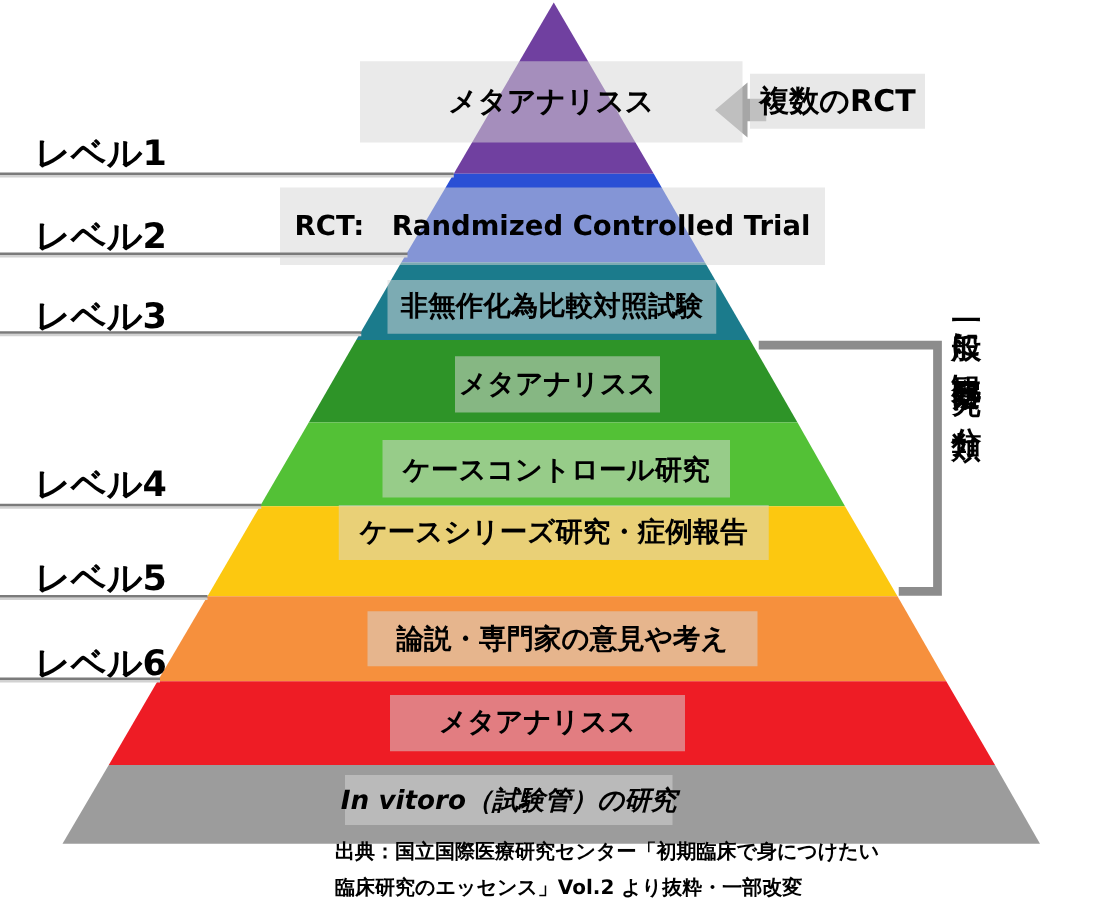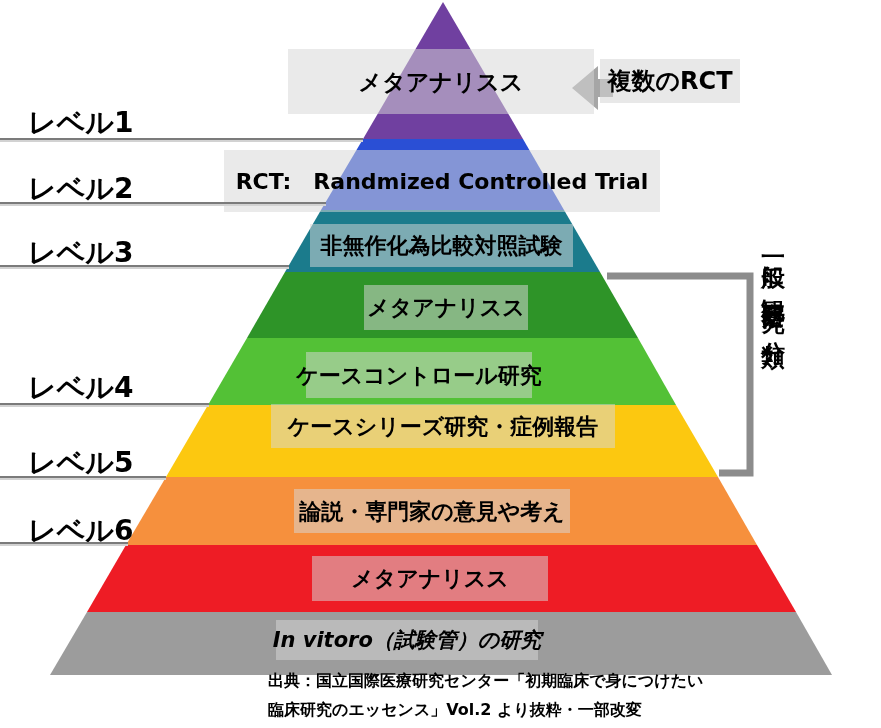--- a/index.html
+++ b/index.html
@@ -57,27 +57,27 @@
   </div>
   <div class="band-label fs22" style="left:224px;top:150px;width:436px;height:62px;">
     <span class="ln">RCT:　Randmized Controlled Trial</span>
   </div>
   <div class="band-label fs22" style="left:310px;top:224px;width:263px;height:43px;">
     <span class="ln">非無作化為比較対照試験</span>
   </div>
   <div class="band-label fs22" style="left:364px;top:285px;width:164px;height:45px;">
     <span class="ln">メタアナリスス</span>
   </div>
-  <div class="band-label fs22" style="left:306px;top:352px;width:226px;height:46px;font-family:Liberation Serif, serif;">
+  <div class="band-label fs22" style="left:306px;top:352px;width:278px;height:46px;font-family:Liberation Serif, serif;">
     <span class="ln">ケースコントロール研究</span>
   </div>
   <div class="band-label fs22" style="left:271px;top:404px;width:344px;height:44px;">
     <span class="ln">ケースシリーズ研究・症例報告</span>
   </div>
-  <div class="band-label fs22" style="left:294px;top:489px;width:276px;height:44px;">
+  <div class="band-label fs22" style="left:294px;top:489px;width:312px;height:44px;">
     <span class="ln">論説・専門家の意見や考え</span>
   </div>
   <div class="band-label fs22" style="left:312px;top:556px;width:236px;height:45px;">
     <span class="ln">メタアナリスス</span>
   </div>
   <div class="band-label fs21" style="left:276px;top:620px;width:262px;height:40px;font-style:italic;">
     <span class="ln">In vitoro（試験管）の研究</span>
   </div>
 
   <span class="lvl" style="top:104px;">レベル1</span>

